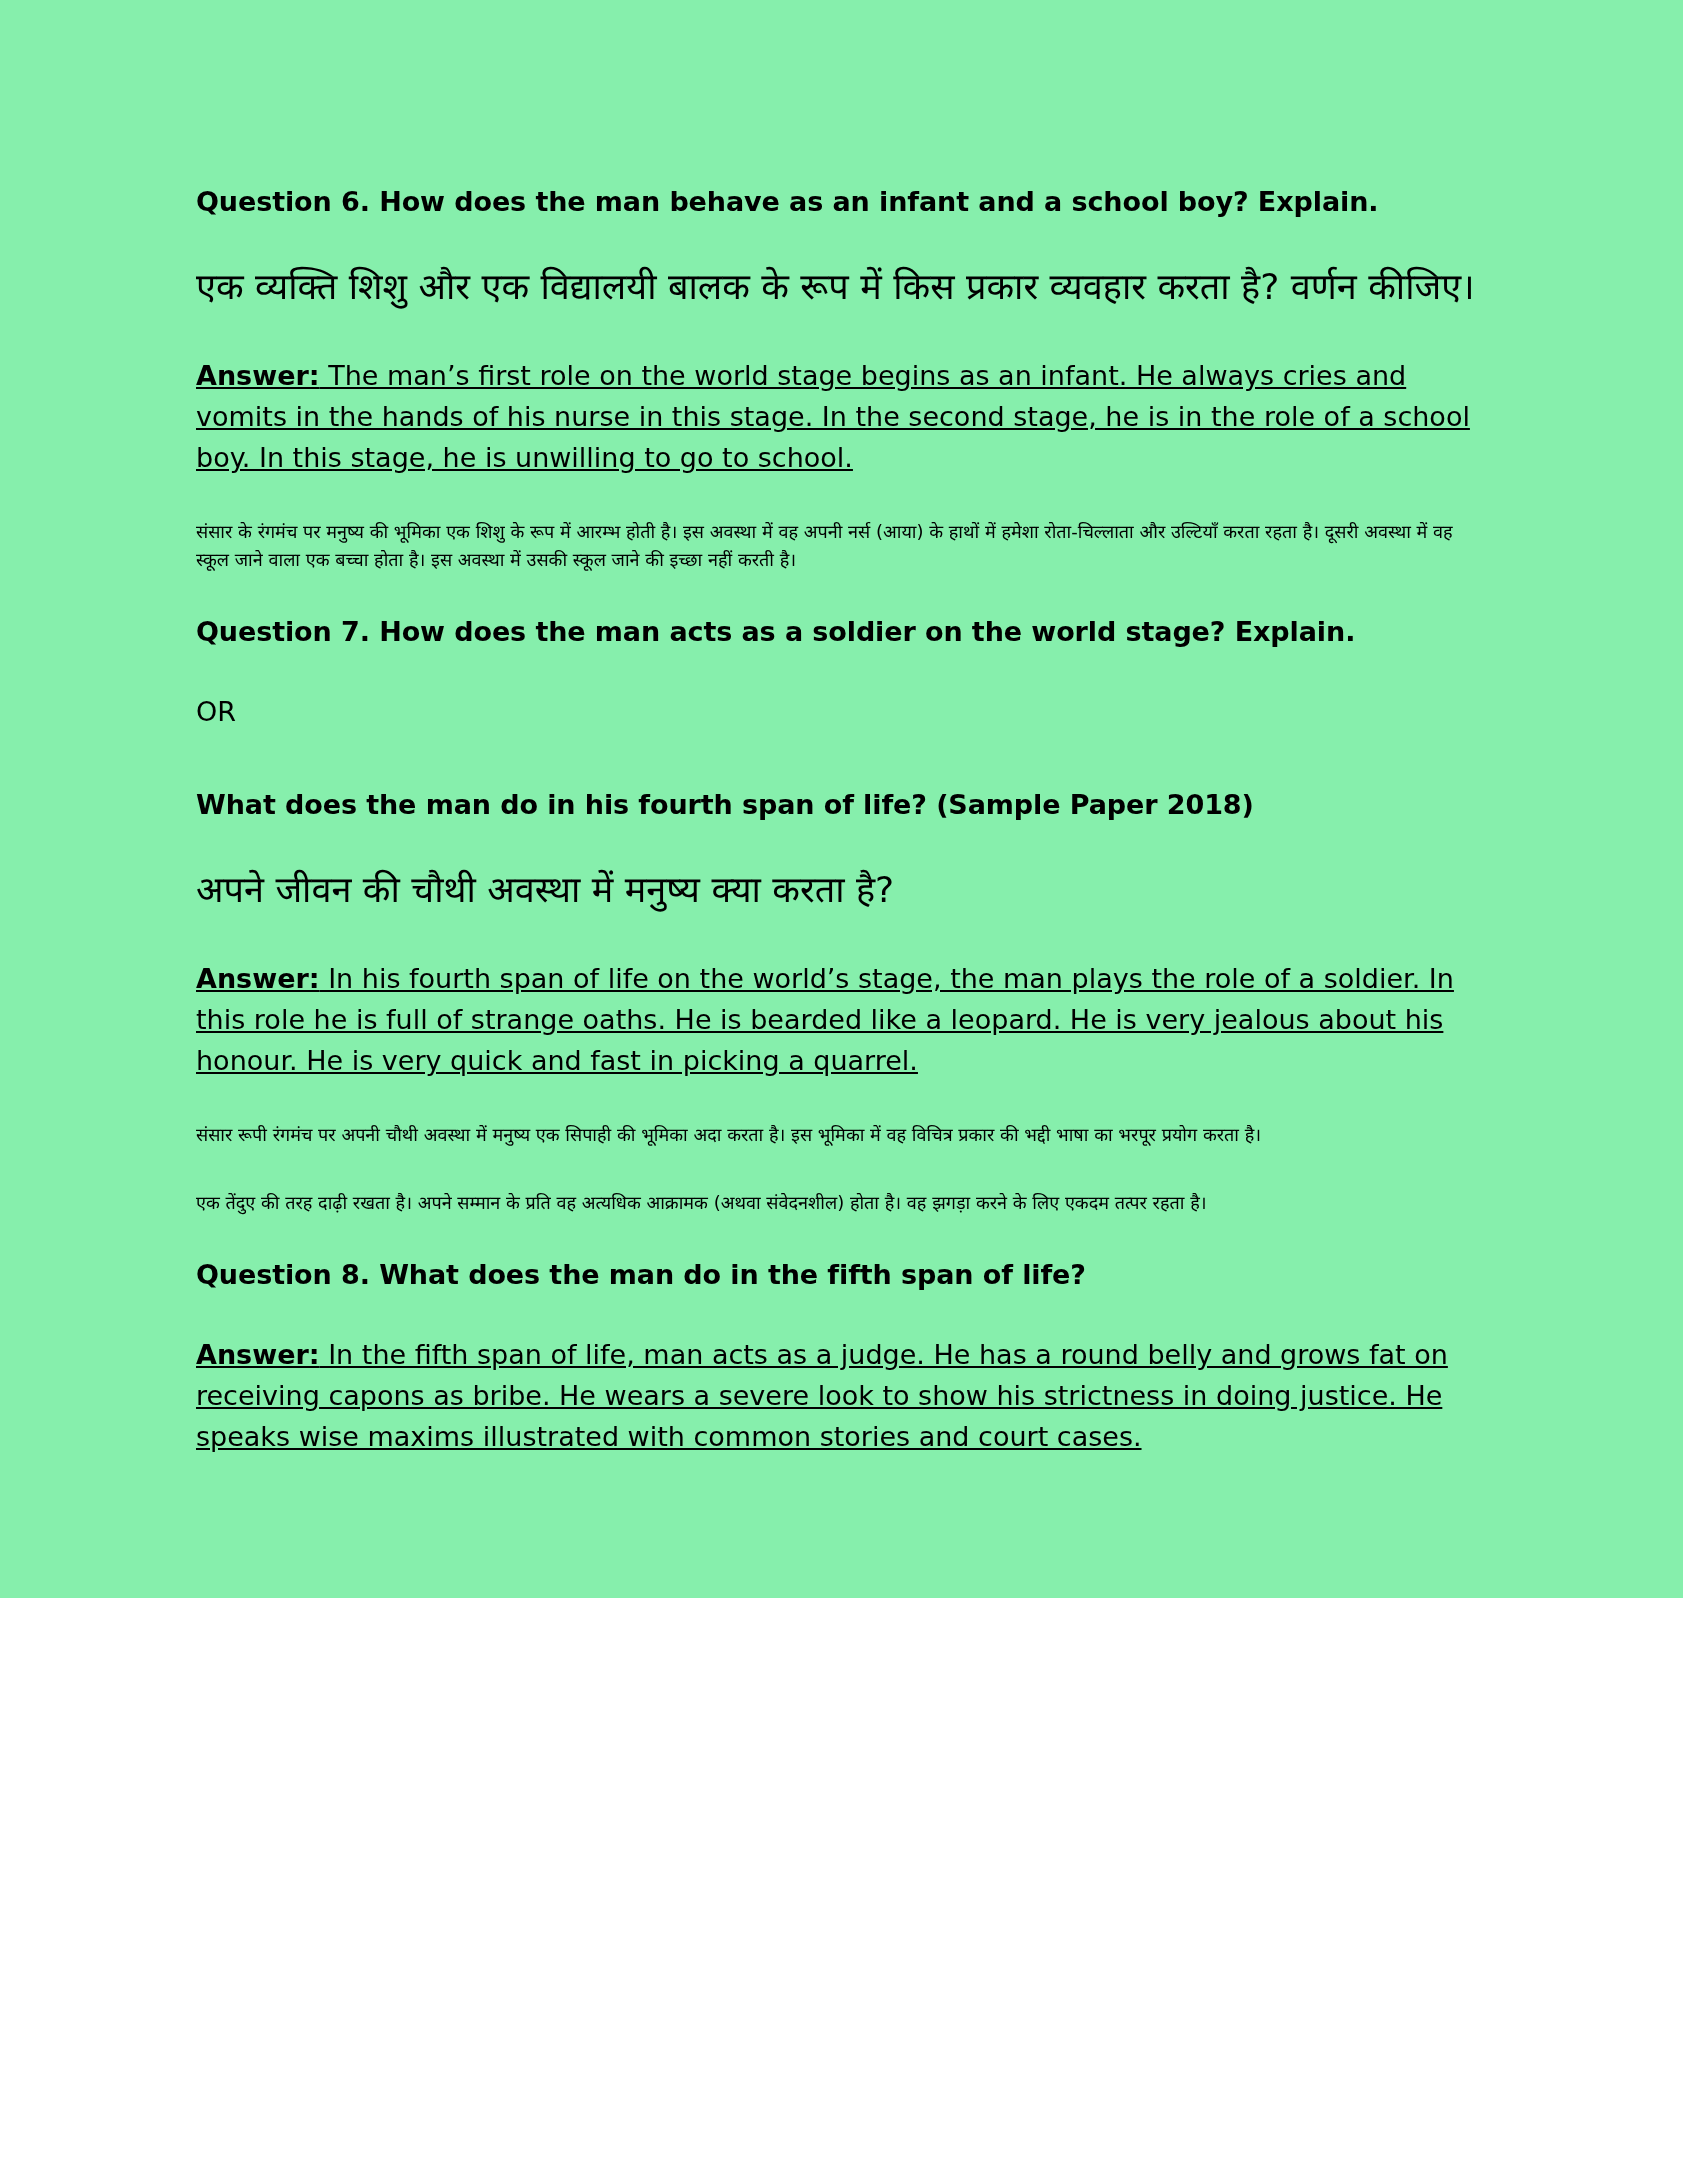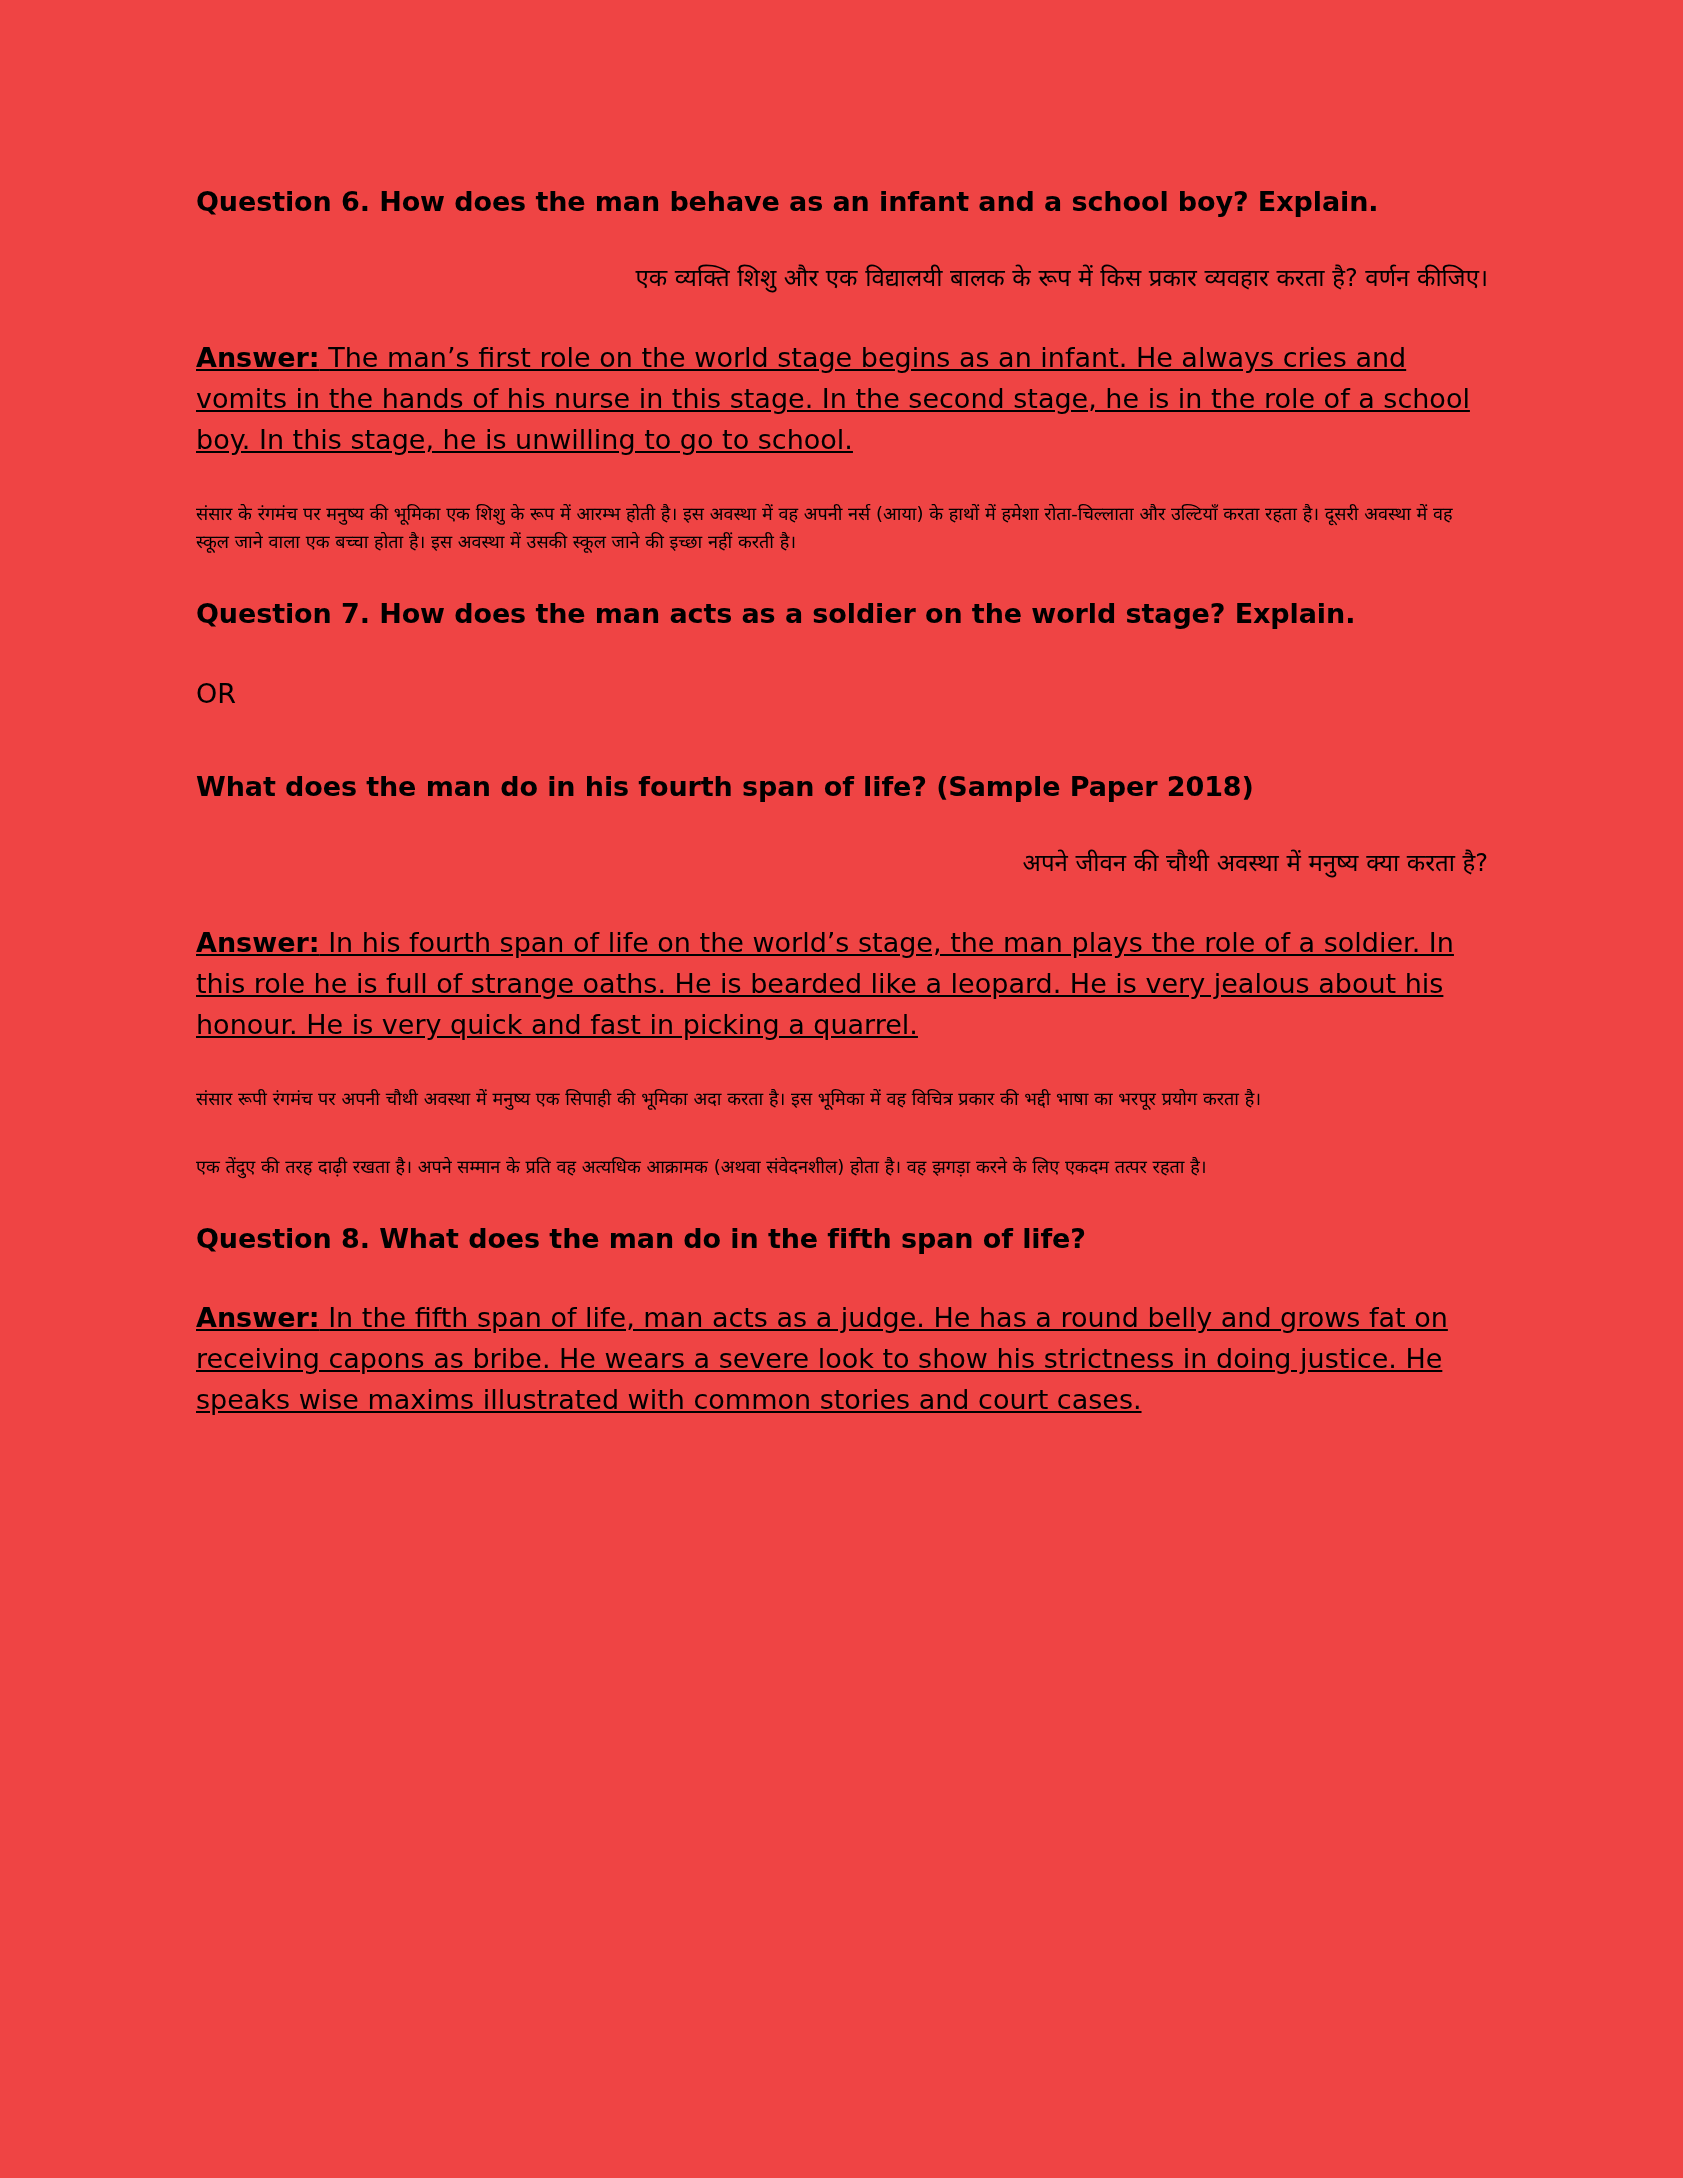--- a/index.html
+++ b/index.html
@@ -10,43 +10,42 @@
   body {
     width: 1683px;
     height: 2178px;
     font-family: "DejaVu Sans", sans-serif;
     color: #000000;
     -webkit-font-smoothing: antialiased;
   }
   .page {
     position: relative;
     width: 1683px;
-    height: 2178px;
-    background: #ef4444;
+    height: 1598px;
+    background: #86efac;
     box-sizing: border-box;
   }
   .content {
     position: absolute;
     left: 196px;
     top: 184px;
     width: 1292px;
   }
   .q-heading {
     font-weight: bold;
     font-size: 27px;
     line-height: 1.35;
     margin: 0 0 40px 0;
     letter-spacing: -0.1px;
   }
   .hi-line {
-    font-size: 24px;
+    font-size: 36px;
     line-height: 1.52;
     margin: 0 0 40px 0;
     font-family: "DejaVu Sans", sans-serif;
-    text-align: right;
   }
   .para {
     font-size: 27px;
     line-height: 1.52;
     margin: 0 0 40px 0;
     text-decoration: underline;
   }
   .para .lbl {
     font-weight: bold;
   }

